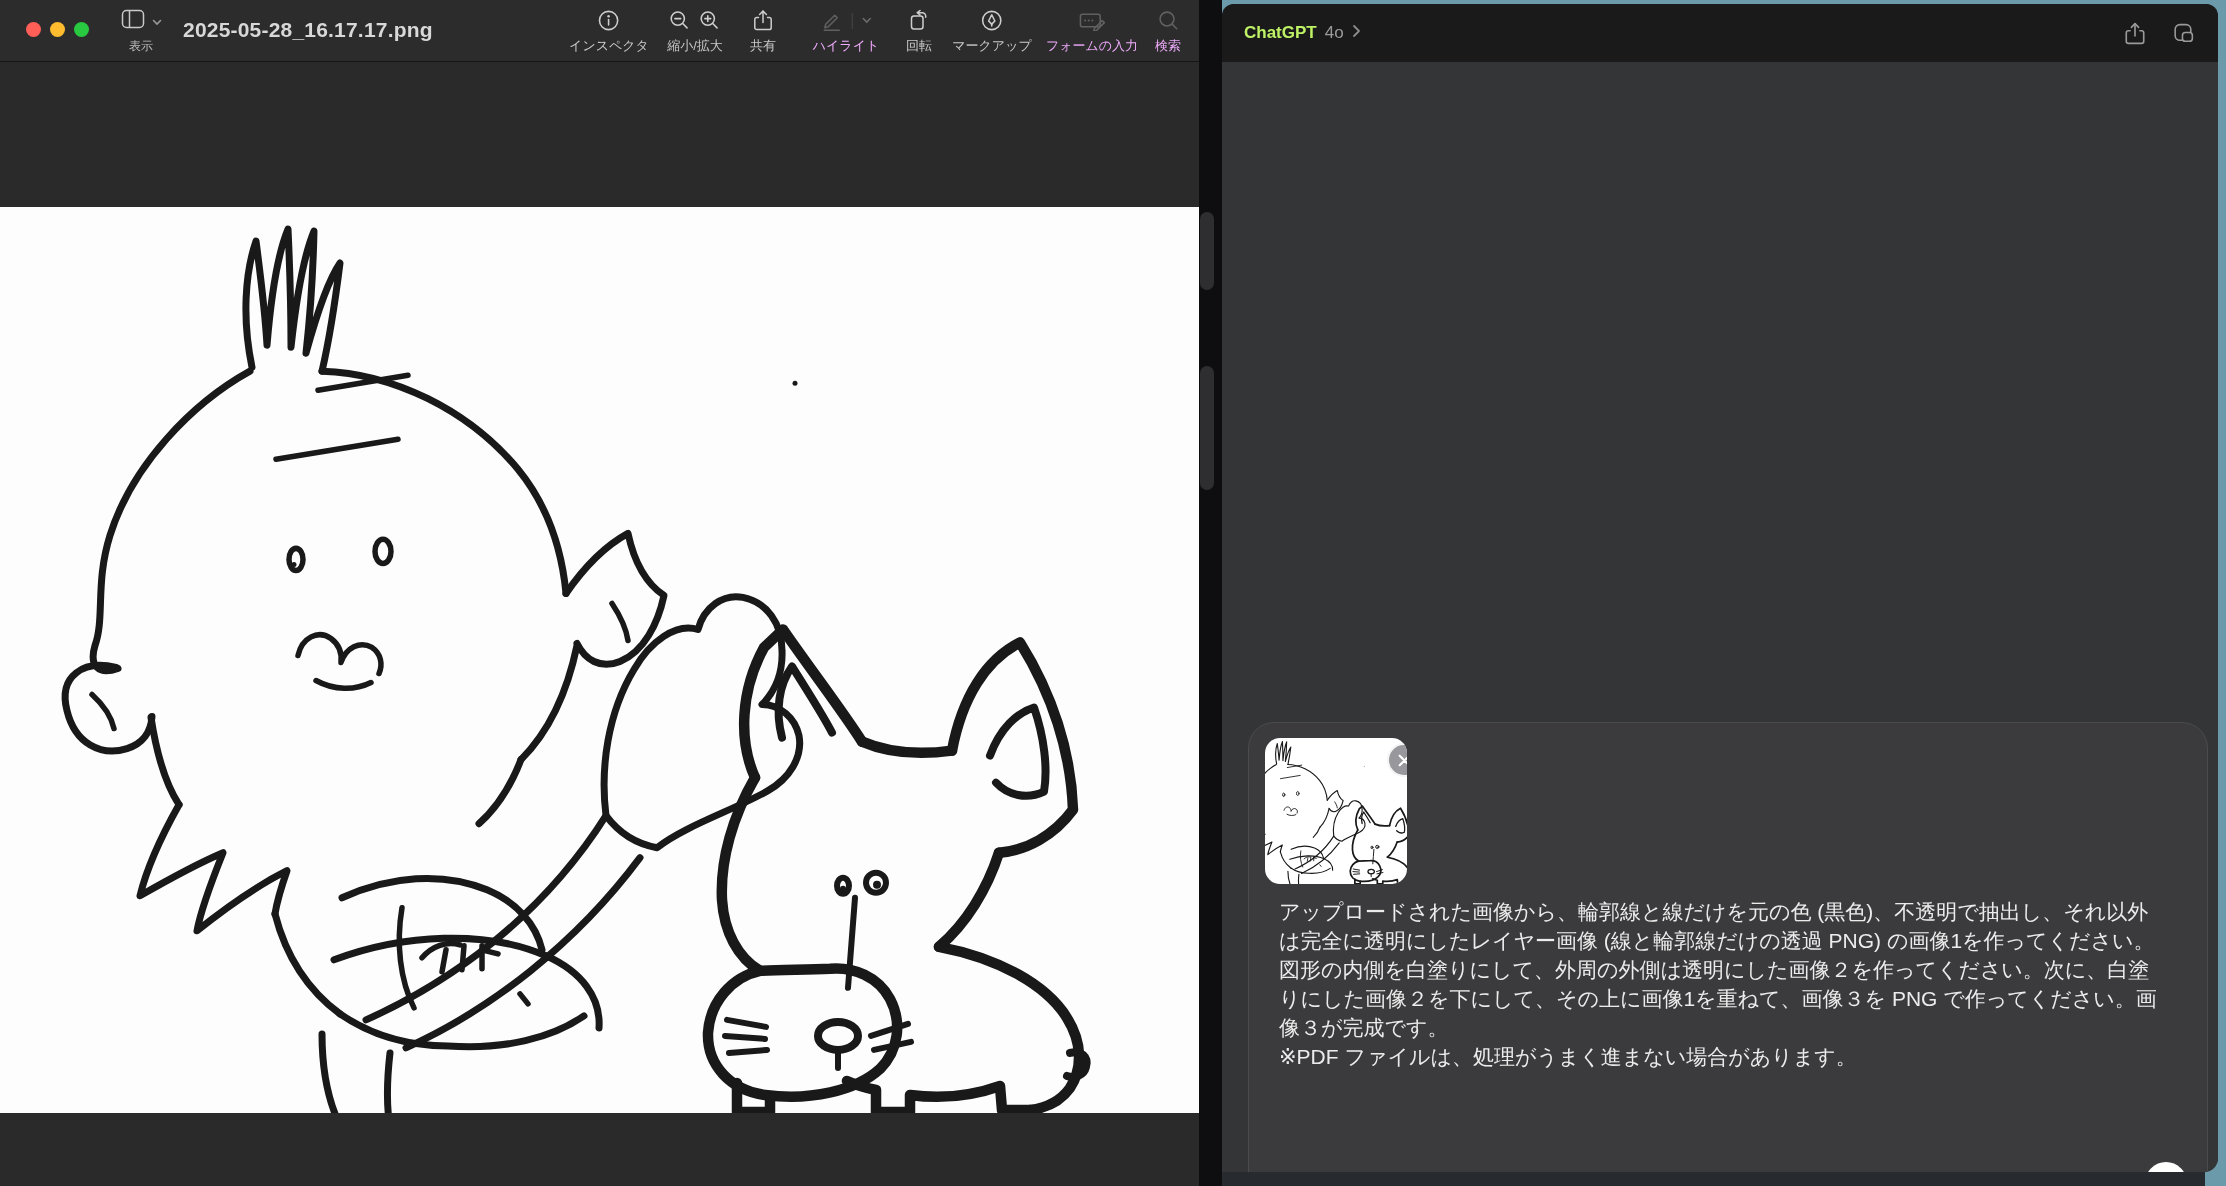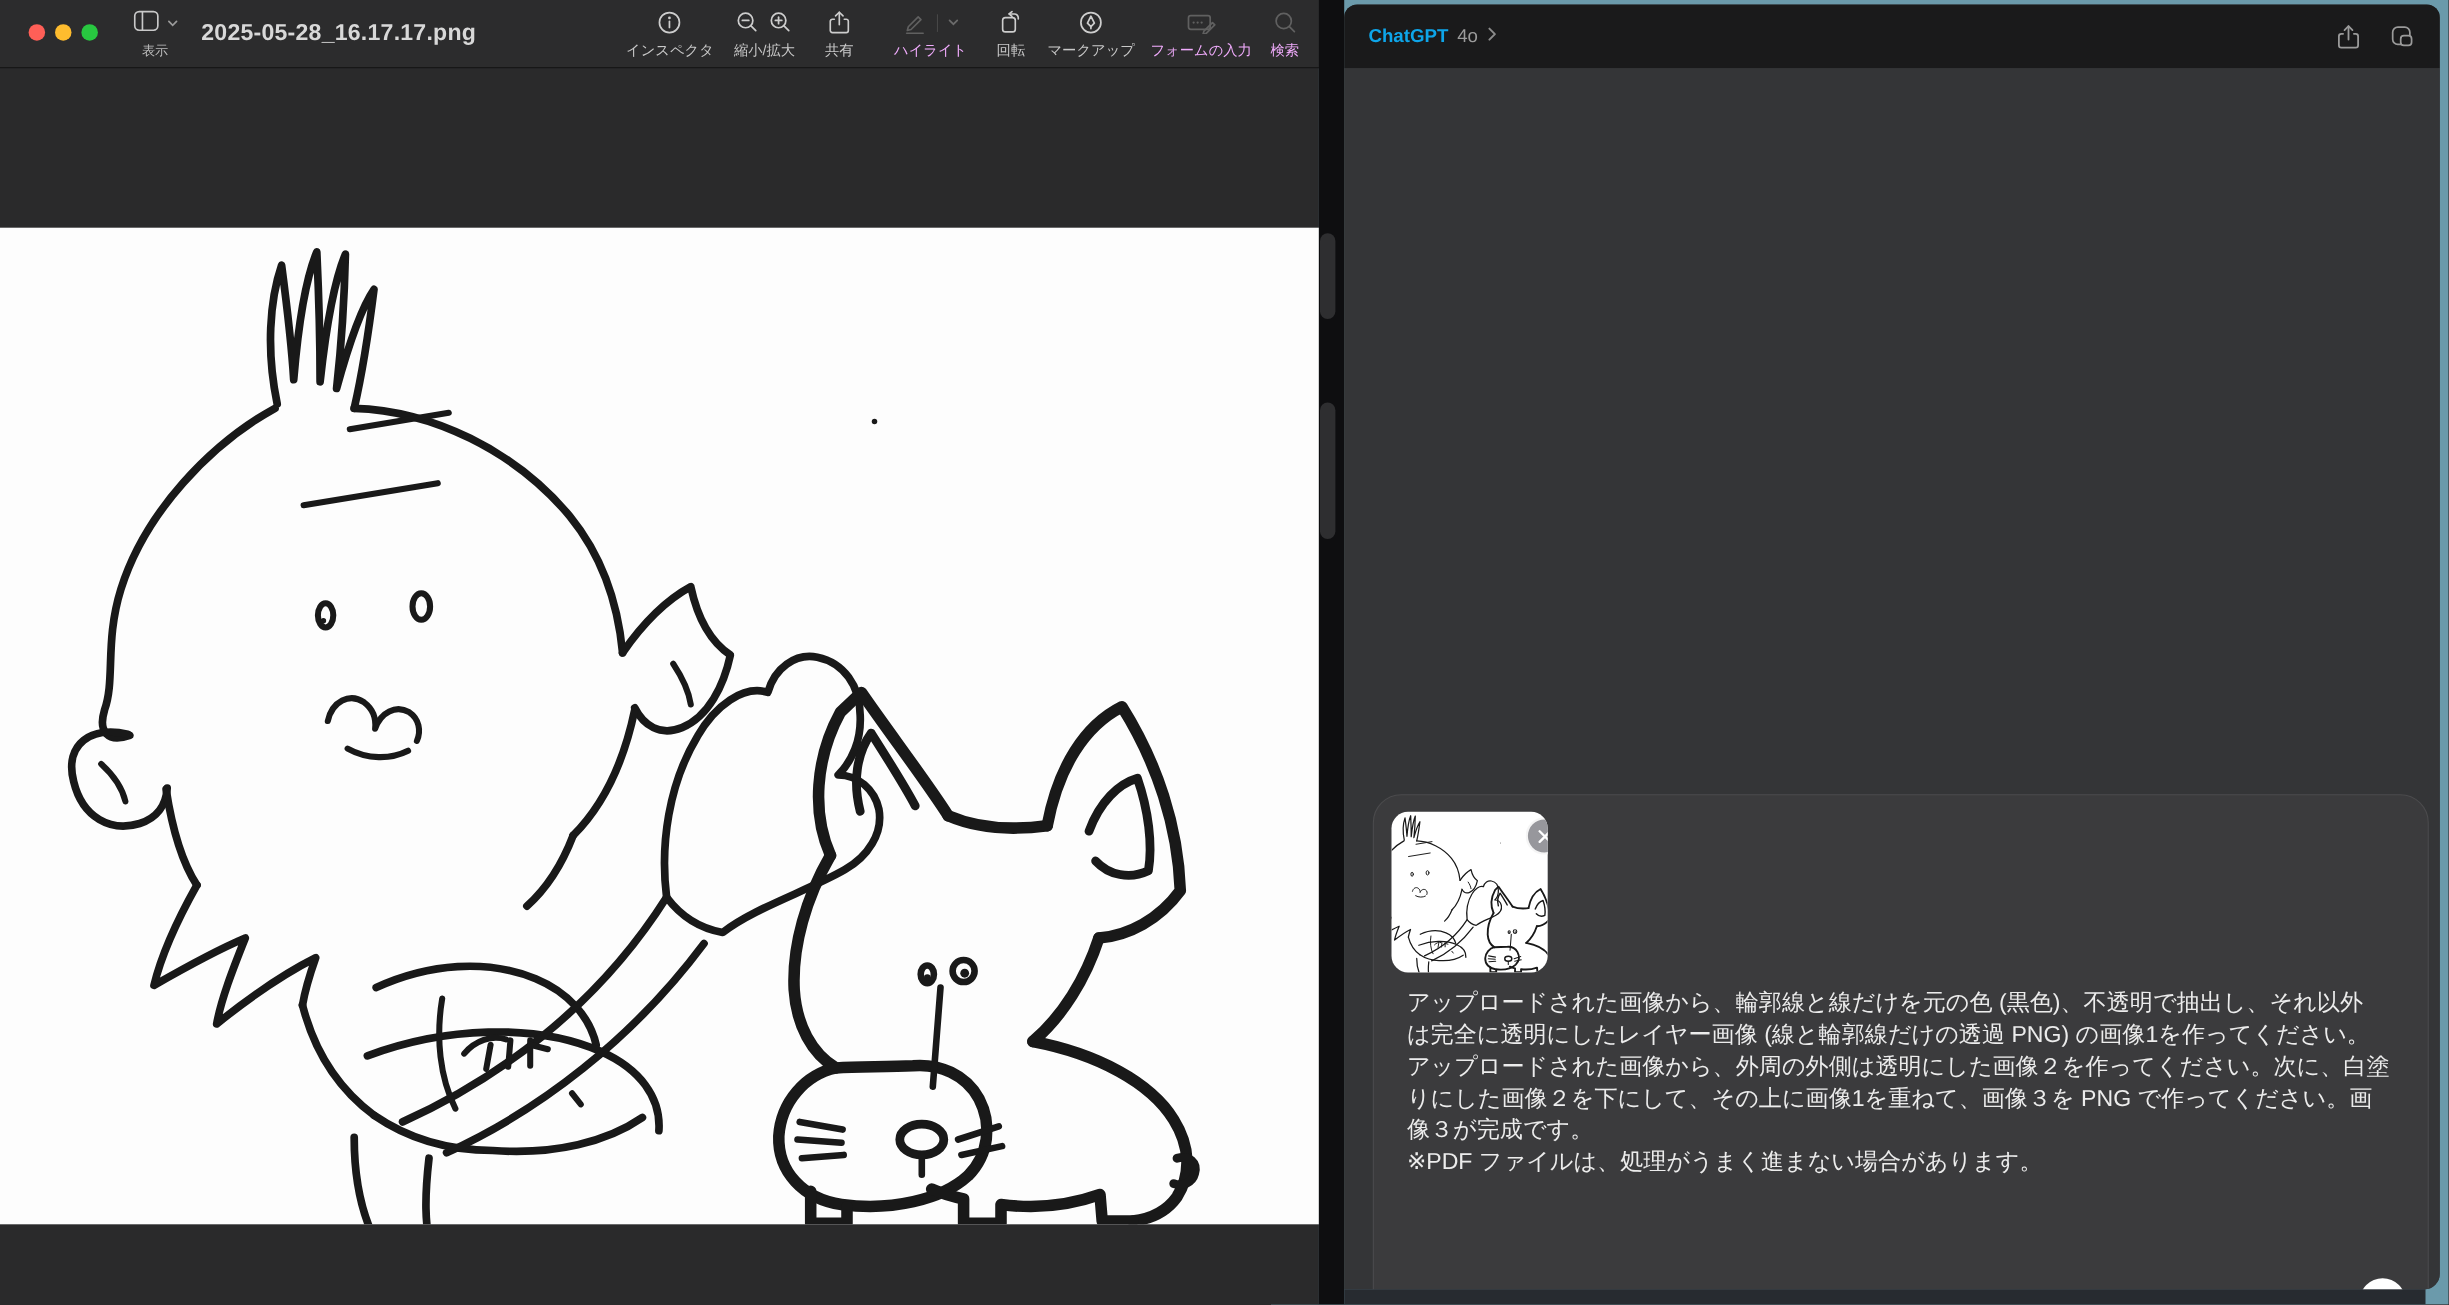--- a/index.html
+++ b/index.html
@@ -29,21 +29,21 @@
   .pv-canvas svg{display:block;width:100%;height:100%;}
   .gap-strip{position:absolute;left:1199px;top:0;width:23px;height:1186px;background:#0e0e10;}
   .gap-pill{position:absolute;left:1px;width:14px;background:#2e2e30;border-radius:7px;}
 
   
   .cg-window{position:absolute;left:1222px;top:4px;width:996px;height:1168px;background:#343537;
     border-radius:12px 12px 14px 0;overflow:hidden;}
   .cg-under{position:absolute;left:1222px;top:1172px;width:983px;height:14px;background:#272b30;}
   .cg-header{position:absolute;left:0;top:0;width:100%;height:58px;background:#1a1a1b;display:flex;align-items:center;padding:0 22px;}
   .cg-brand{display:flex;align-items:center;gap:8px;}
-  .cg-appname{font-size:17px;font-weight:700;color:#0ea5e9;}
+  .cg-appname{font-size:17px;font-weight:700;color:#bef264;}
   .cg-model{font-size:17px;color:#9b9b9b;}
   .cg-hicons{margin-left:auto;display:flex;align-items:center;gap:24px;}
   .cg-body{position:absolute;left:0;top:58px;width:100%;height:1110px;background:#343537;}
 
   .composer{position:absolute;left:26px;top:660px;width:960px;height:500px;background:#3b3b3d;
     border:1px solid #4b4b4d;border-radius:26px;}
   .thumb{position:absolute;left:16px;top:15px;width:142px;height:146px;background:#ffffff;border-radius:15px;overflow:hidden;}
   .thumb svg{display:block;width:100%;height:100%;}
   .thumb-x{position:absolute;left:122px;top:5px;width:34px;height:34px;border-radius:50%;
     background:#97979c;border:2px solid rgba(255,255,255,.9);display:flex;align-items:center;justify-content:center;}
@@ -326,21 +326,21 @@
               <svg width="15" height="15" viewBox="0 0 14 14" fill="none" stroke="#ffffff" stroke-width="2" stroke-linecap="round">
                   <path d="M2.5 2.5 L11.5 11.5 M11.5 2.5 L2.5 11.5"></path>
                 </svg>
             </span>
           </div>
         </div>
 
         <div class="msg">
           <div>アップロードされた画像から、輪郭線と線だけを元の色 (黒色)、不透明で抽出し、それ以外</div>
           <div>は完全に透明にしたレイヤー画像 (線と輪郭線だけの透過 PNG) の画像1を作ってください。</div>
-          <div>アップロードされた画像から、外周の外側は透明にした画像２を作ってください。次に、白塗</div>
+          <div>図形の内側を白塗りにして、外周の外側は透明にした画像２を作ってください。次に、白塗</div>
           <div>りにした画像２を下にして、その上に画像1を重ねて、画像３を PNG で作ってください。画</div>
           <div>像３が完成です。</div>
           <div>※PDF ファイルは、処理がうまく進まない場合があります。</div>
         </div>
 
         <div class="comp-bar">
           <span class="icon-btn">
             <svg width="25" height="25" viewBox="0 0 24 24" fill="none" stroke="#c2c2c2" stroke-width="1.8" stroke-linecap="round">
                 <path d="M12 4.5 V19.5 M4.5 12 H19.5"></path>
               </svg>

